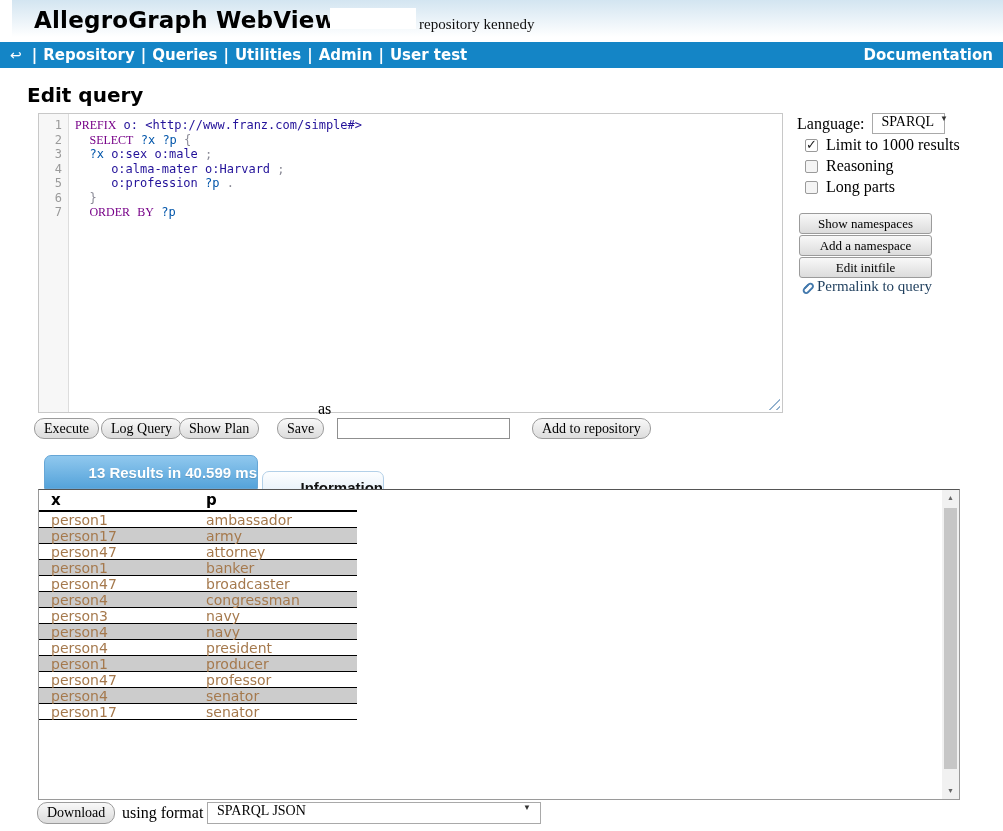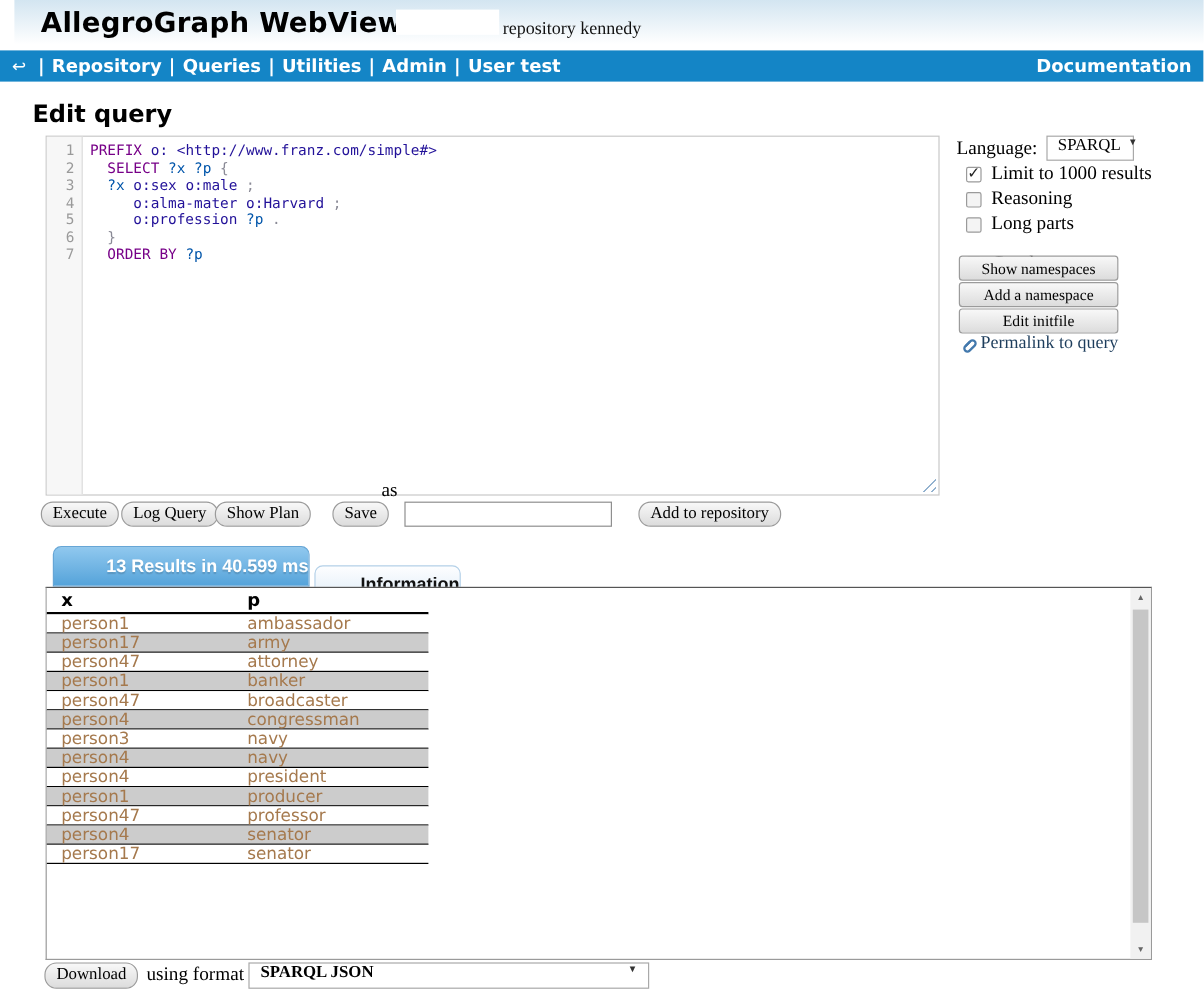--- a/index.html
+++ b/index.html
@@ -27,21 +27,21 @@
   .page-title { position:absolute; left:27px; top:83px; font:bold 20px "DejaVu Sans",sans-serif; color:#000; }
 
   
   .editor { position:absolute; left:38px; top:113px; width:745px; height:300px;
             border:1px solid #c8c8c8; background:#fff; display:flex; }
   .gutter { width:30px; background:#f7f7f7; border-right:1px solid #ddd;
             padding-top:4px; text-align:right; }
   .gutter .ln { font:12px/14.5px "DejaVu Sans Mono",monospace; color:#9a9a9a; padding-right:6px; }
   .code { flex:1; padding:4px 0 0 6px; white-space:pre; overflow:hidden; }
   .code .cl { font:12px/14.5px "DejaVu Sans Mono",monospace; color:#000; }
-  .tk-kw   { color:#770088; }
+  .tk-kw   { color:#770088;font-family:Liberation Serif, serif; }
   .tk-atom { color:#221199; }
   .tk-var  { color:#0055aa; }
   .tk-punc { color:#8a8a96; }
   .resize-handle { position:absolute; right:2px; bottom:2px; width:12px; height:12px;
       background:repeating-linear-gradient(315deg, transparent 0 2px, #93b2cf 2px 3px, transparent 3px 5px);
       clip-path:polygon(100% 0, 100% 100%, 0 100%); cursor:nwse-resize; }
 
   
   .lang-row { position:absolute; left:797px; top:113px; font:16px "Liberation Serif",serif; color:#000; display:flex; align-items:center; }
   .selectbox { display:inline-flex; align-items:flex-start; justify-content:space-between;
@@ -97,21 +97,21 @@
   
   .sbar { position:absolute; right:0; top:0; width:17px; height:309px; background:#f1f1f1; }
   .sbar .up, .sbar .down { position:absolute; left:0; width:17px; height:16px; text-align:center;
         font-size:7px; color:#666; line-height:16px; cursor:pointer; }
   .sbar .up { top:0; } .sbar .down { bottom:0; }
   .sbar .thumb { position:absolute; left:2px; right:2px; top:18px; bottom:30px; background:#c6c6c6; cursor:pointer; }
 
   
   .download-btn { position:absolute; left:37px; top:802px; height:22px; }
   .uf-label { position:absolute; left:122px; top:804px; font:16px "Liberation Serif",serif; }
-  .format-select { position:absolute; left:207px; top:802px; width:334px; height:22px;font-weight:bold; }
+  .format-select { position:absolute; left:207px; top:802px; width:334px; height:22px; }
 </style>
 </head>
 <body>
 
 <div class="page">
 
   <div class="header">
     <div class="app-title">AllegroGraph WebView</div>
     <div class="blank-patch"></div>
     <div class="repo-label">repository kennedy</div>

